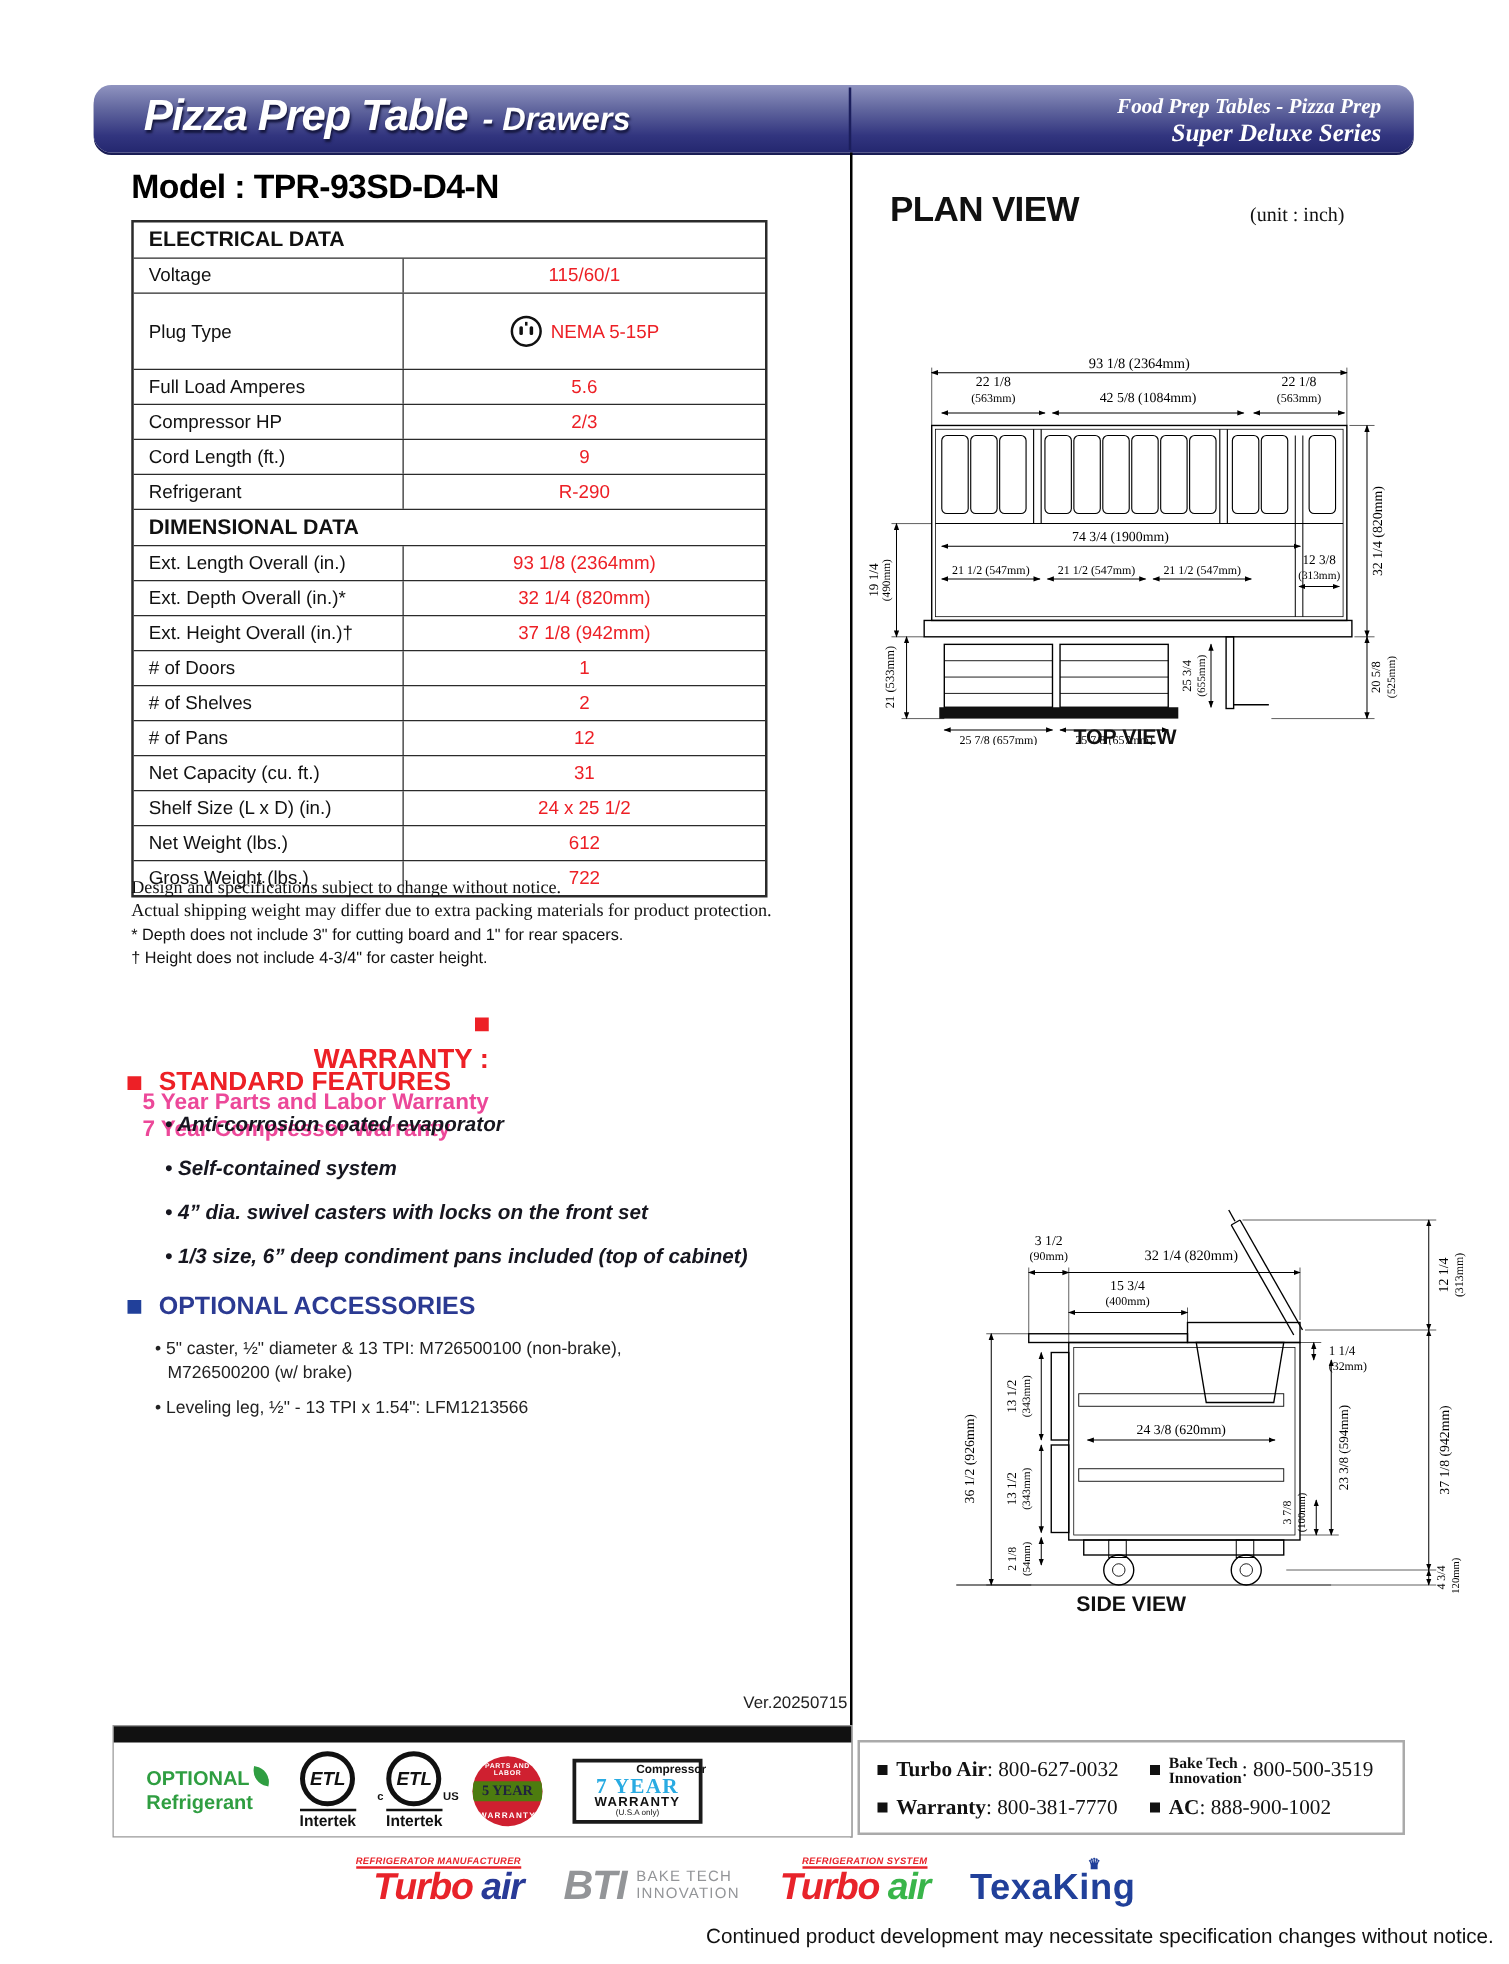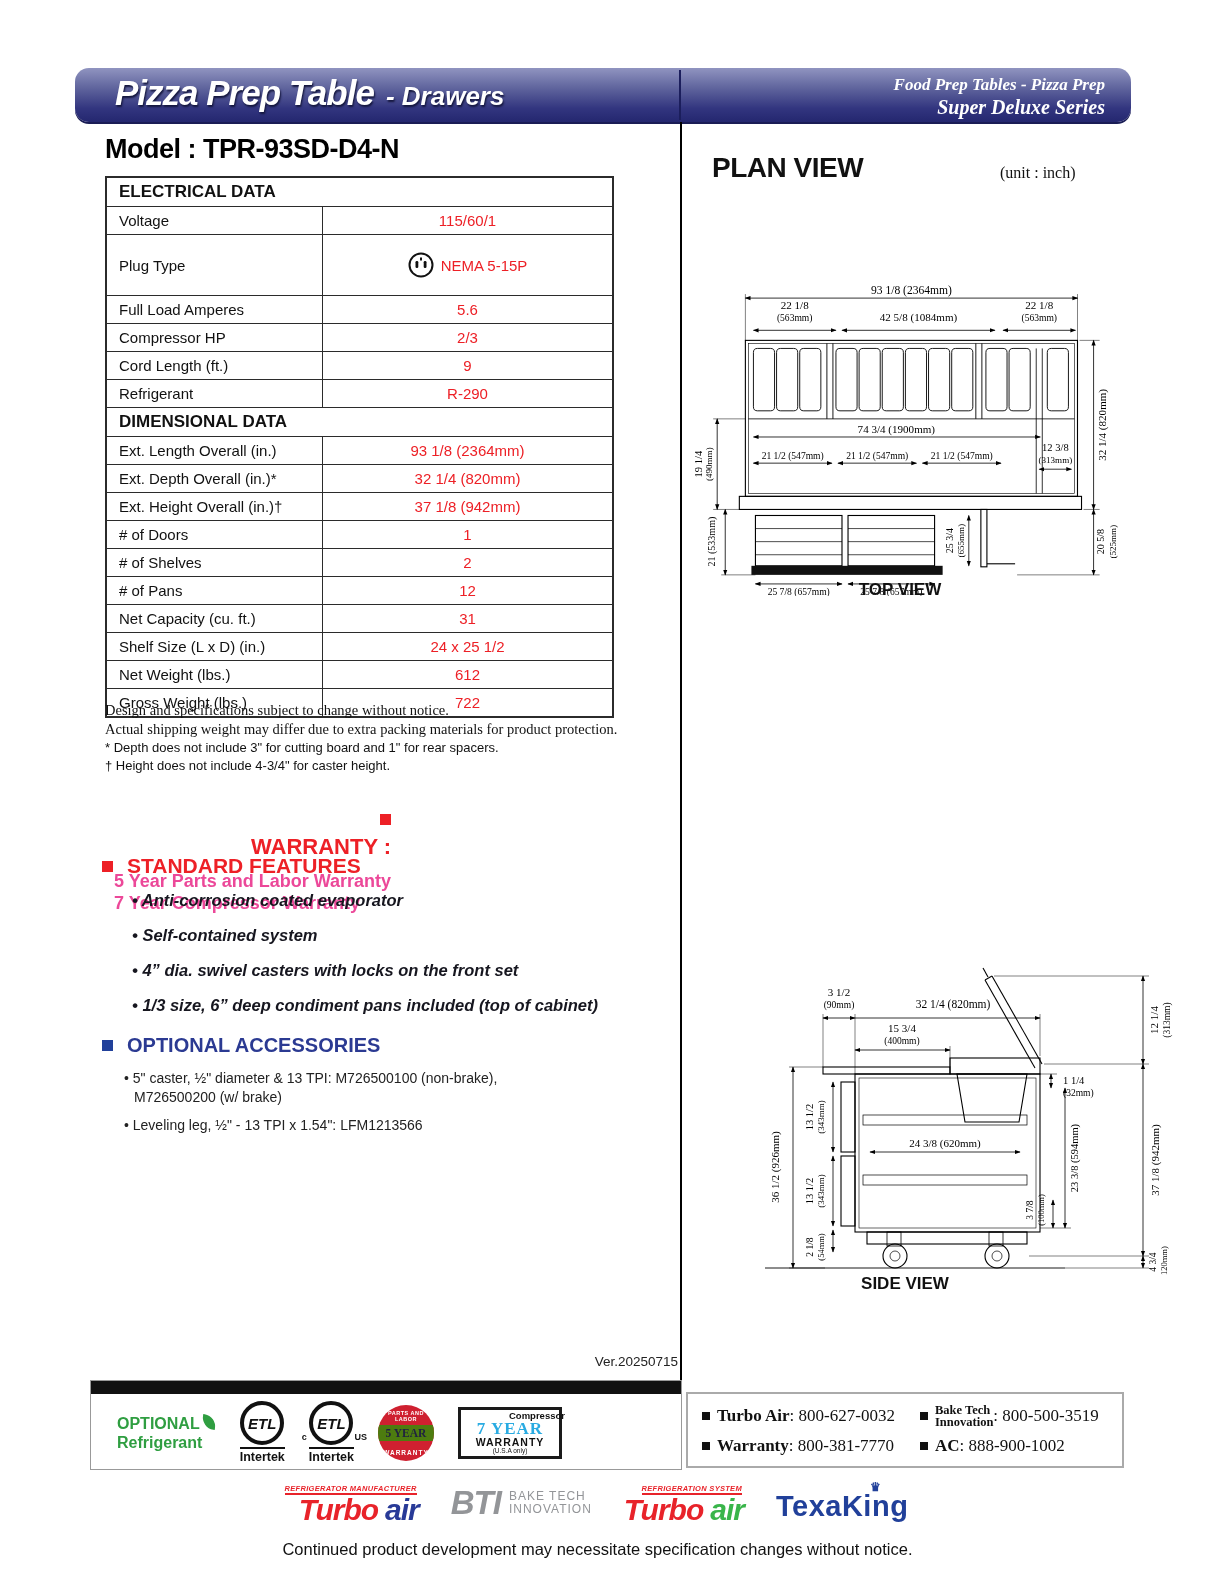--- a/index.html
+++ b/index.html
@@ -95,33 +95,33 @@
   .contact-box{left:686px;top:1392px;width:438px;height:76px;border:2px solid #aaa;box-sizing:border-box;
     display:grid;grid-template-columns:218px 1fr;align-content:center;row-gap:8px;padding:4px 0 4px 14px;
     font-family:"Liberation Serif",serif;font-size:17px;color:#111;}
   .contact{display:flex;align-items:center;white-space:nowrap;}
   .csq{width:8px;height:8px;background:#111;margin-right:7px;flex:none;}
   .clabel{font-weight:bold;}
   .cnum::before{content:": ";}
   .clabel.two{display:inline-flex;flex-direction:column;font-size:12.5px;line-height:12px;font-weight:bold;}
 
   
-  .brands{left:90px;top:1484px;width:1027px;display:flex;justify-content:center;align-items:flex-start;gap:32px;}
+  .brands{left:90px;top:1484px;width:1027px;display:flex;justify-content:center;align-items:flex-end;gap:32px;}
   .turbo{position:relative;font-style:italic;font-weight:900;white-space:nowrap;padding-top:9px;}
   .turbo .tag{position:absolute;top:0;right:2px;font-size:7.5px;color:#e8232a;font-weight:bold;border-bottom:2px solid #e8232a;letter-spacing:0.3px;}
   .turbo .w1{font-size:30px;color:#e8232a;letter-spacing:-1px;}
   .turbo .w2{font-size:30px;margin-left:7px;letter-spacing:-1px;}
   .turbo .blue{color:#283a97;} .turbo .green{color:#39b54a;}
   .bti{display:flex;align-items:center;gap:8px;color:#939598;}
   .bti .mark{font-size:33px;font-weight:900;font-style:italic;letter-spacing:-1px;}
   .bti .lines{font-size:12px;letter-spacing:1px;line-height:13.5px;}
   .texaking{position:relative;font-size:29px;font-weight:900;color:#21409a;letter-spacing:0.5px;padding-top:6px;}
   .texaking .crown{position:absolute;top:-4px;right:27px;font-size:12px;color:#21409a;}
 
-  .footer-note{left:0;top:1540px;width:1195px;text-align:center;font-size:16.5px;color:#111;}
+  .footer-note{left:0;top:1540px;width:1195px;text-align:right;font-size:16.5px;color:#111;}
 </style>
 </head>
 <body>
 
 <div class="abs banner">
   <div class="banner-left">
     <span class="banner-title">Pizza Prep Table</span>
     <span class="banner-sub">- Drawers</span>
   </div>
   <div class="banner-div"></div>

